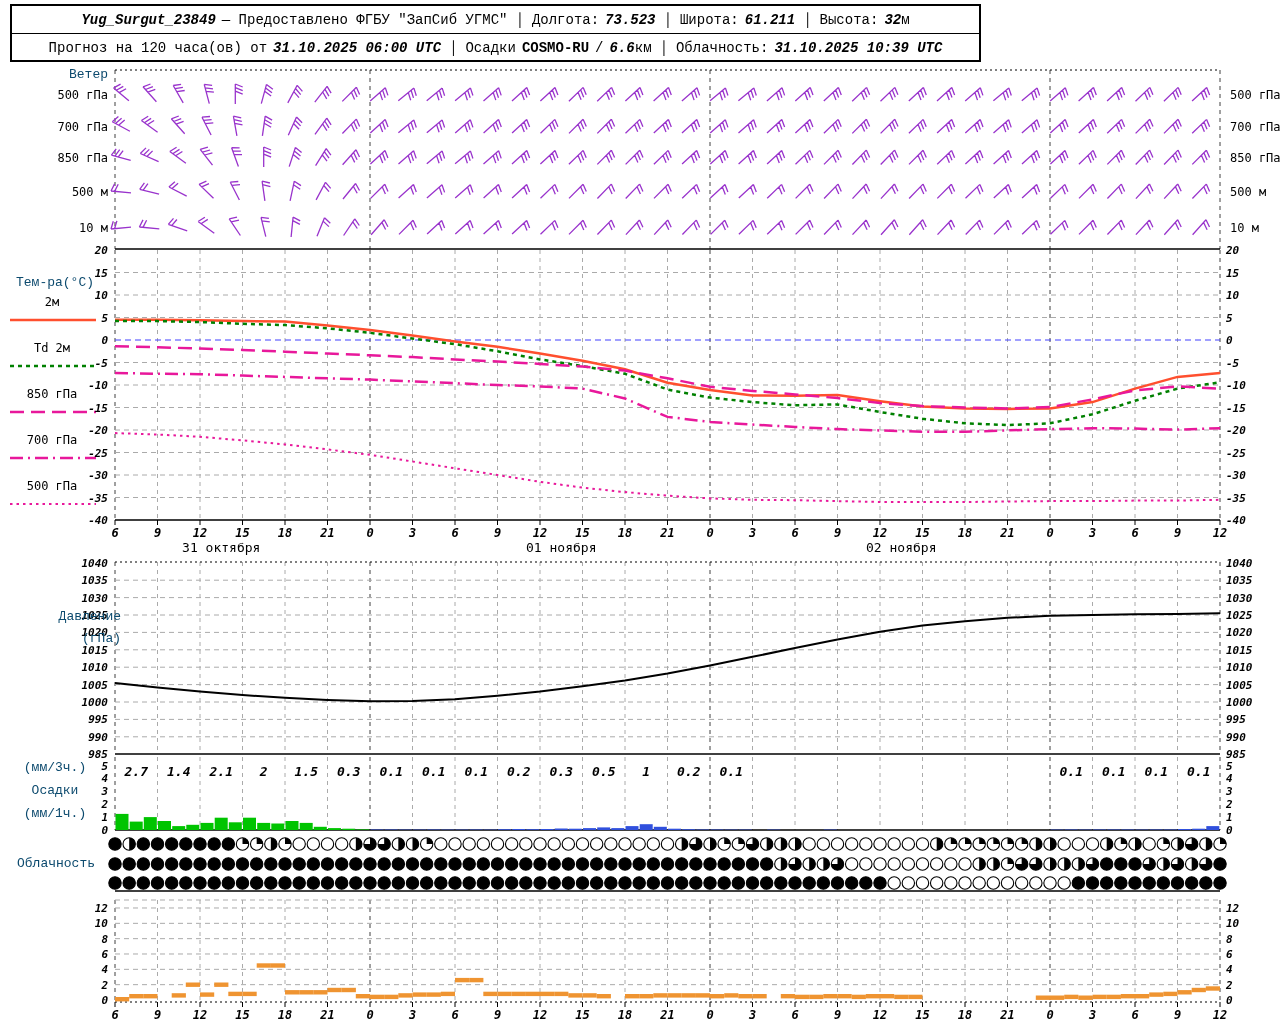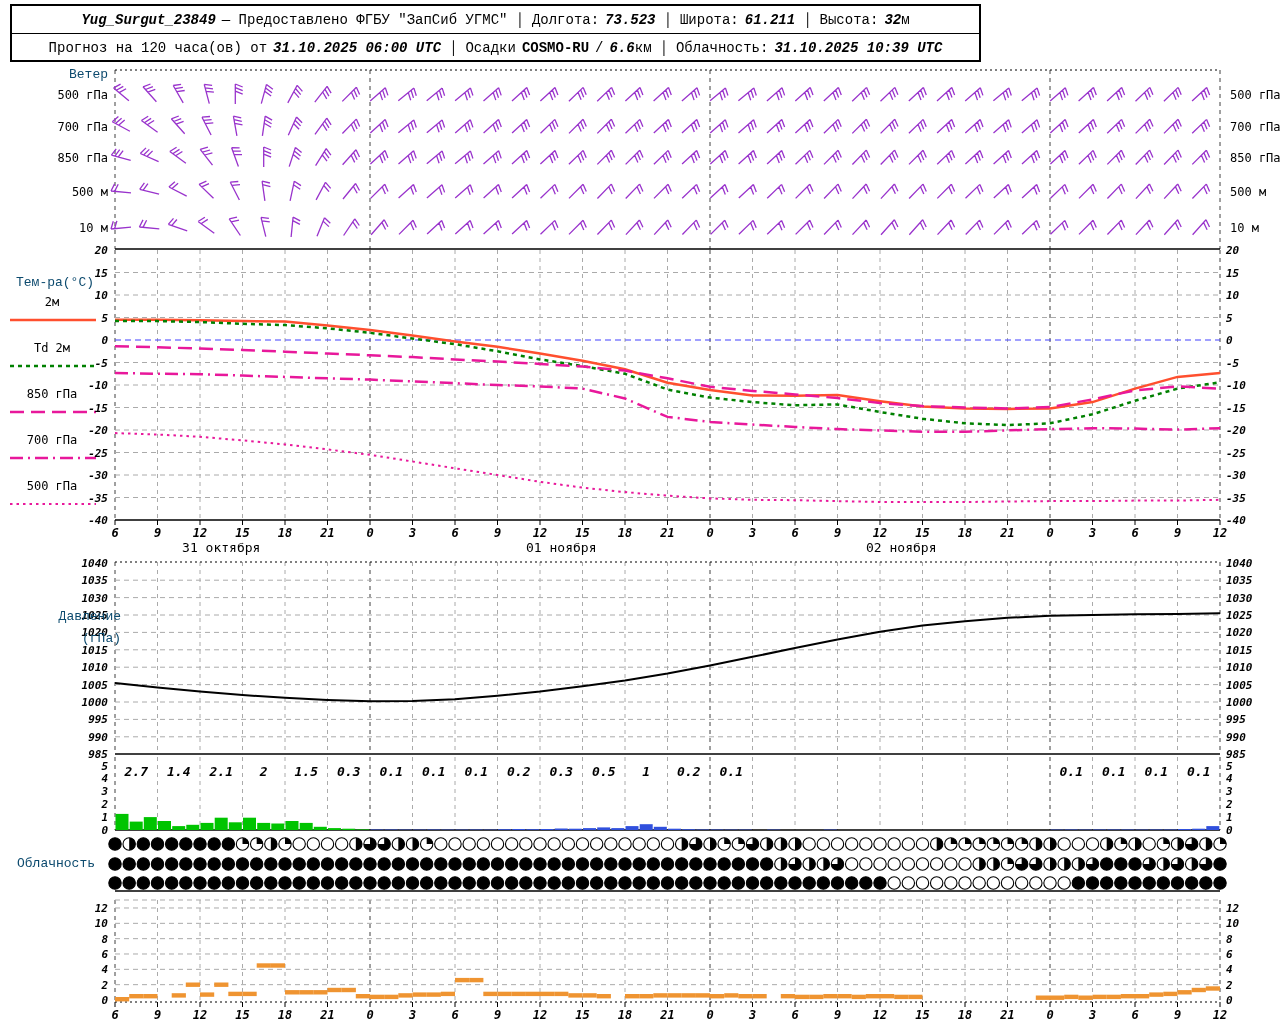--- a/index.html
+++ b/index.html
@@ -71,20 +71,25 @@
         <span class="sp"></span>
       <span class="bi">31.10.2025 10:39 UTC</span>
     </div>
   </div>
 
   <div class="cap" id="wind-title">Ветер</div>
   <div class="cap" id="temp-title">Тем-ра(°C)</div>
   <div class="cap" id="pressure-label">
     <div>Давление</div>
     <div>(гПа)</div>
+  </div>
+  <div class="cap" id="precip-label">
+    <div>(мм/3ч.)</div>
+    <div>Осадки</div>
+    <div>(мм/1ч.)</div>
   </div>
   <div class="cap" id="cloud-label">Облачность</div>
 
   <svg id="chart" width="1280" height="1024">
       <g>
         <line x1="115" y1="70" x2="115" y2="249" stroke="#404040" stroke-width="1" stroke-dasharray="4 4"></line>
         <line x1="370" y1="70" x2="370" y2="249" stroke="#404040" stroke-width="1" stroke-dasharray="4 4"></line>
         <line x1="710" y1="70" x2="710" y2="249" stroke="#404040" stroke-width="1" stroke-dasharray="4 4"></line>
         <line x1="1050" y1="70" x2="1050" y2="249" stroke="#404040" stroke-width="1" stroke-dasharray="4 4"></line>
         <line x1="1220" y1="70" x2="1220" y2="249" stroke="#404040" stroke-width="1" stroke-dasharray="4 4"></line>

